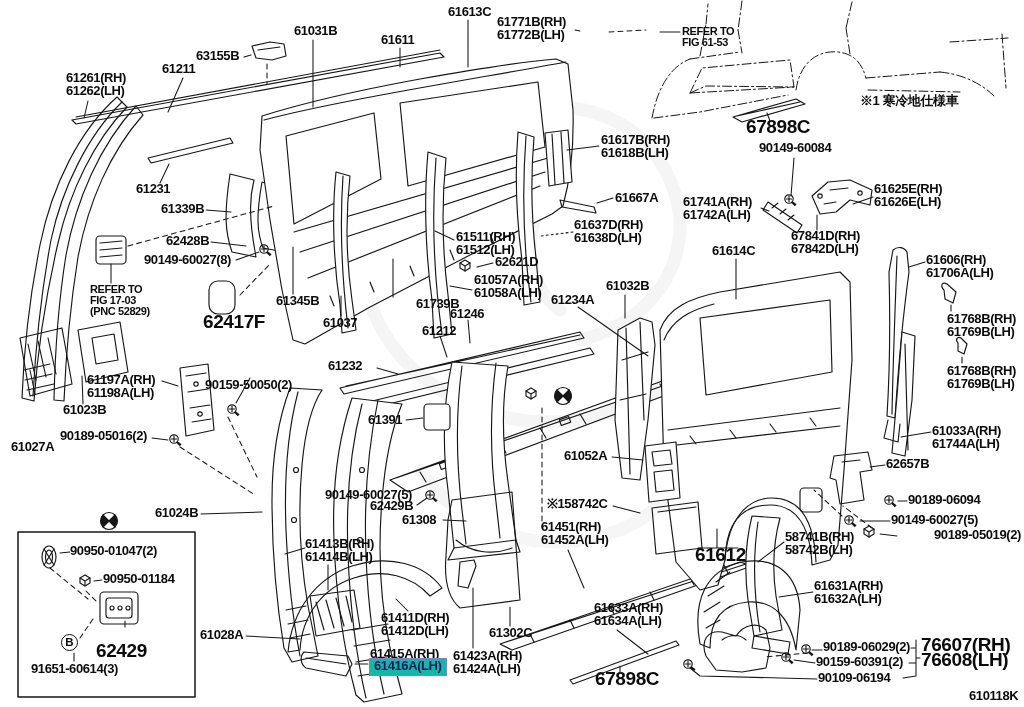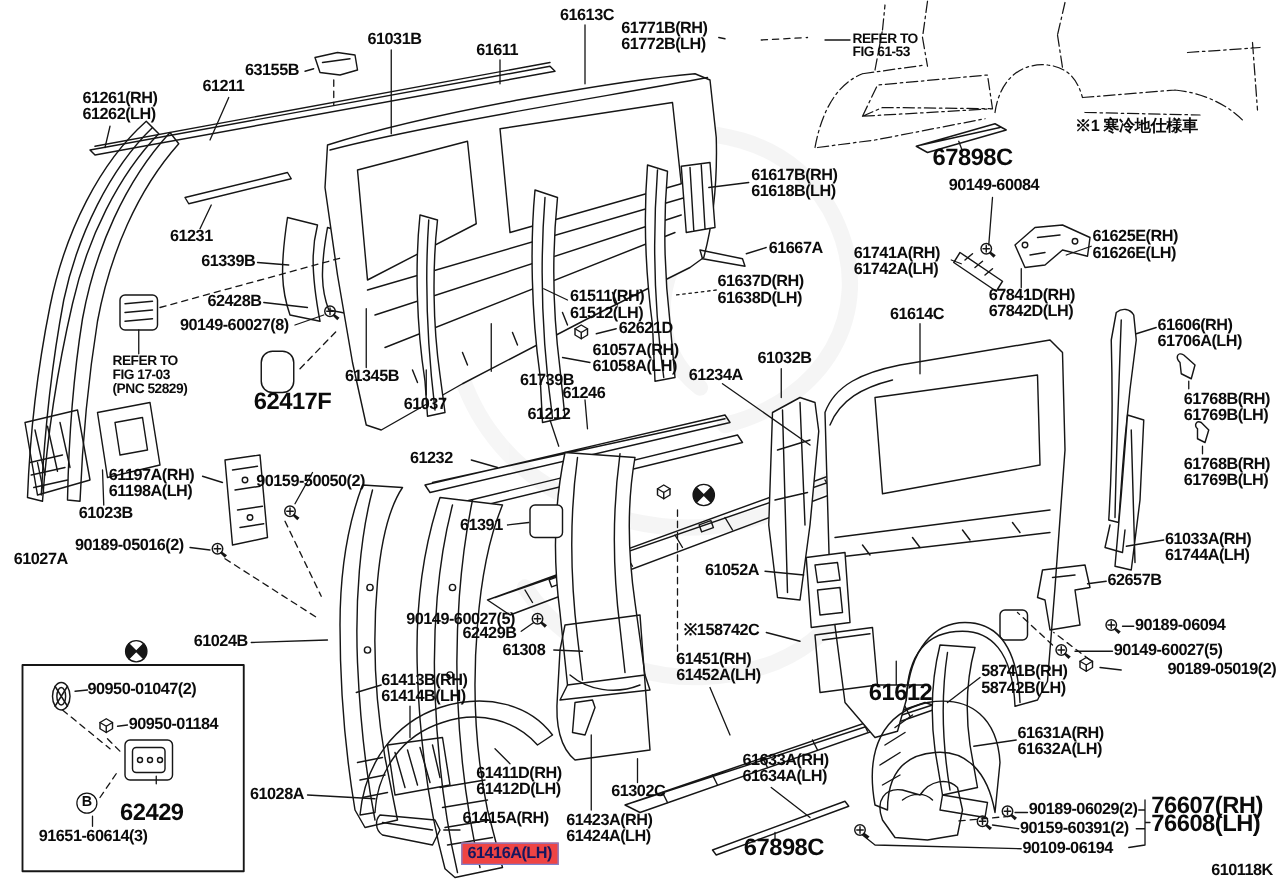--- a/index.html
+++ b/index.html
@@ -459,21 +459,21 @@
       <div class="lbl" style="left: 200px; top: 629px;">
         <div>61028A</div>
       </div>
       <div class="lbl" style="left: 381px; top: 612px;">
         <div>61411D(RH)</div>
         <div>61412D(LH)</div>
       </div>
       <div class="lbl" style="left: 370px; top: 648px;">
         <div>61415A(RH)</div>
       </div>
-      <div class="lbl hl" style="left: 369px; top: 658px; background: #ef4444; margin-top: 16px;">
+      <div class="lbl hl" style="left: 369px; top: 658px; background: #14b8a6;">
         <div>61416A(LH)</div>
       </div>
       <div class="lbl" style="left: 453px; top: 650px;">
         <div>61423A(RH)</div>
         <div>61424A(LH)</div>
       </div>
       <div class="lbl" style="left: 489px; top: 627px;">
         <div>61302C</div>
       </div>
       <div class="lbl big" style="left: 595px; top: 672px;">

